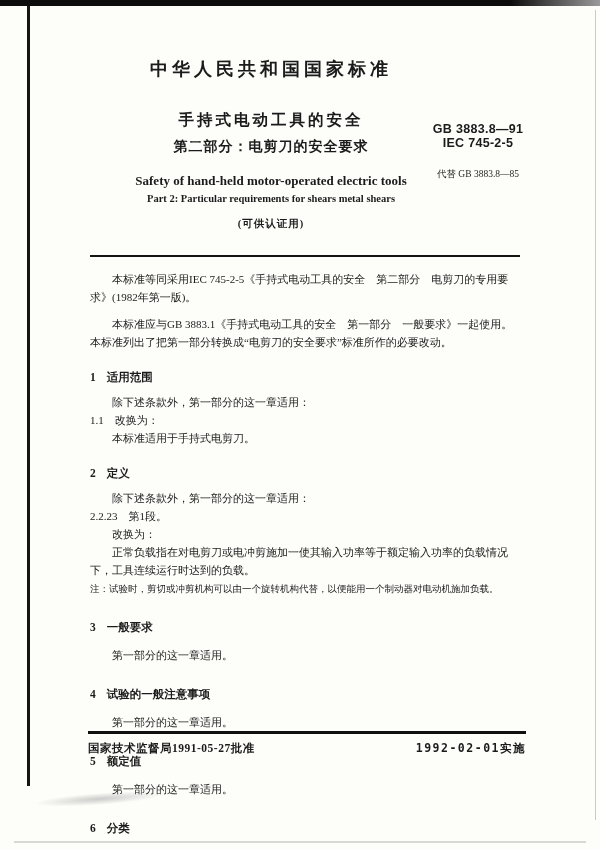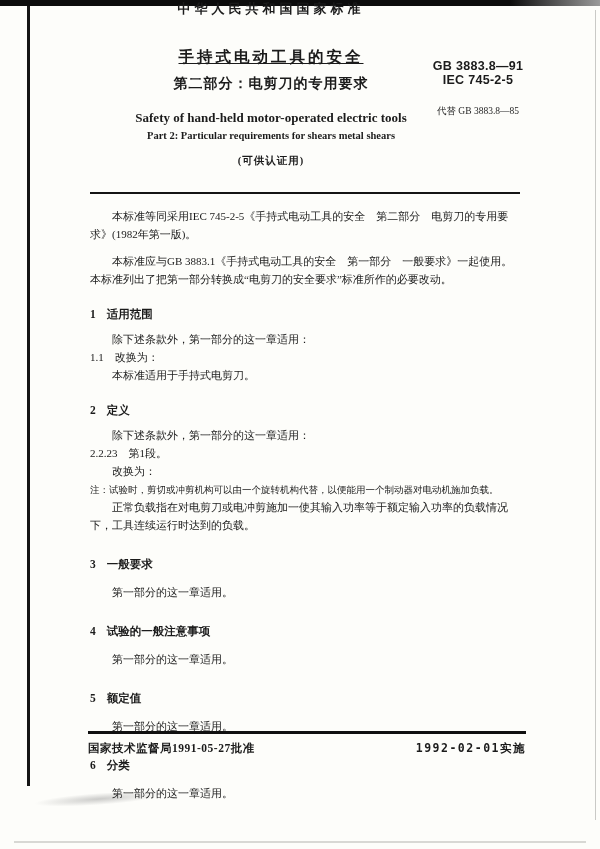--- a/index.html
+++ b/index.html
@@ -34,26 +34,26 @@
     background: #d8d8d4;
   }
   .scan-smudge {
     position: absolute; left: 34px; top: 793px; width: 130px; height: 12px;
     background: radial-gradient(ellipse at center, rgba(110,110,110,0.35), transparent 70%);
     transform: rotate(-4deg);
   }
   
   .content { position: absolute; left: 90px; top: 0; width: 436px; }
   .std-header {
-    width: 362px; text-align: center;
-    font-size: 13px; font-weight: bold; letter-spacing: 4px;
+    margin-top: 57px; width: 362px; text-align: center;
+    font-size: 18px; font-weight: bold; letter-spacing: 4px;
   }
   .title-block { position: relative; margin-top: 29px; }
   .title-center { width: 362px; text-align: center; }
-  .title-cn1 { font-size: 15.5px; font-weight: bold; letter-spacing: 3px; text-decoration: underline; }
+  .title-cn1 { font-size: 15.5px; font-weight: bold; letter-spacing: 3px; }
   .title-cn2 { font-size: 14px; font-weight: bold; letter-spacing: 1px; margin-top: 7px; }
   .title-en1 { font-size: 13px; font-weight: bold; margin-top: 17px; }
   .title-en2 { font-size: 10.5px; font-weight: bold; margin-top: 4px; }
   .cert { font-size: 10.5px; font-weight: bold; margin-top: 13px; letter-spacing: 1px; }
   .std-codes { position: absolute; right: 0; top: 12px; width: 96px; text-align: center; }
   .code {
     font-family: "Liberation Sans", sans-serif;
     font-weight: bold; font-size: 12.5px; line-height: 14px; letter-spacing: 0.3px;
     white-space: nowrap;
   }
@@ -89,21 +89,21 @@
   <div class="scan-bottom"></div>
   <div class="scan-smudge"></div>
 
   <div class="content">
 
     <div class="std-header">中华人民共和国国家标准</div>
 
     <div class="title-block">
       <div class="title-center">
         <div class="title-cn1">手持式电动工具的安全</div>
-        <div class="title-cn2">第二部分：电剪刀的专用要求</div>
+        <div class="title-cn2">第二部分：电剪刀的安全要求</div>
         <div class="title-en1">Safety of hand-held motor-operated electric tools</div>
         <div class="title-en2">Part 2: Particular requirements for shears metal shears</div>
         <div class="cert">(可供认证用)</div>
       </div>
       <div class="std-codes">
         <div class="code">GB 3883.8—91</div>
         <div class="code">IEC 745-2-5</div>
         <div class="replaces">代替 GB 3883.8—85</div>
       </div>
     </div>
@@ -120,22 +120,22 @@
       <p class="para">除下述条款外，第一部分的这一章适用：</p>
       <p class="para para-flush">1.1　改换为：</p>
       <p class="para">本标准适用于手持式电剪刀。</p>
 
       <h3 class="sec-heading">
         <span class="num">2</span><span>定义</span>
       </h3>
       <p class="para">除下述条款外，第一部分的这一章适用：</p>
       <p class="para para-flush">2.2.23　第1段。</p>
       <p class="para">改换为：</p>
+      <p class="para">正常负载指在对电剪刀或电冲剪施加一使其输入功率等于额定输入功率的负载情况下，工具连续运行时达到的负载。</p>
       <p class="para para-flush note">注：试验时，剪切或冲剪机构可以由一个旋转机构代替，以便能用一个制动器对电动机施加负载。</p>
-      <p class="para">正常负载指在对电剪刀或电冲剪施加一使其输入功率等于额定输入功率的负载情况下，工具连续运行时达到的负载。</p>
 
       <h3 class="sec-heading spread">
         <span class="num">3</span><span>一般要求</span>
       </h3>
       <p class="para">第一部分的这一章适用。</p>
 
       <h3 class="sec-heading spread">
         <span class="num">4</span><span>试验的一般注意事项</span>
       </h3>
       <p class="para">第一部分的这一章适用。</p>

